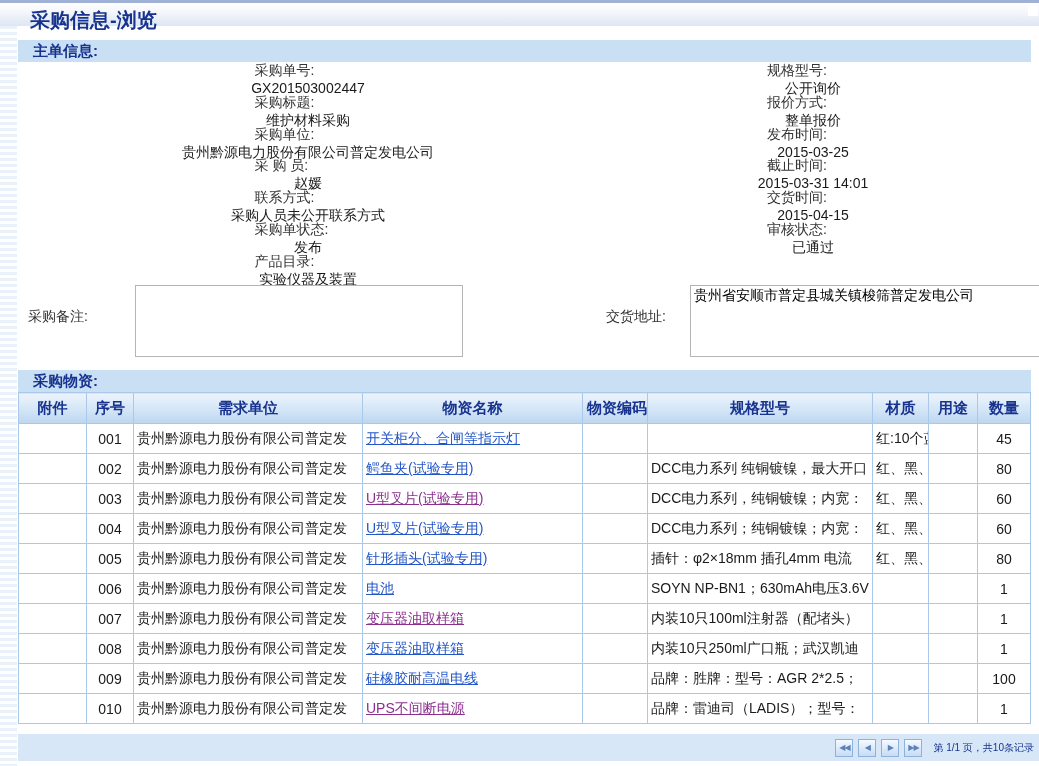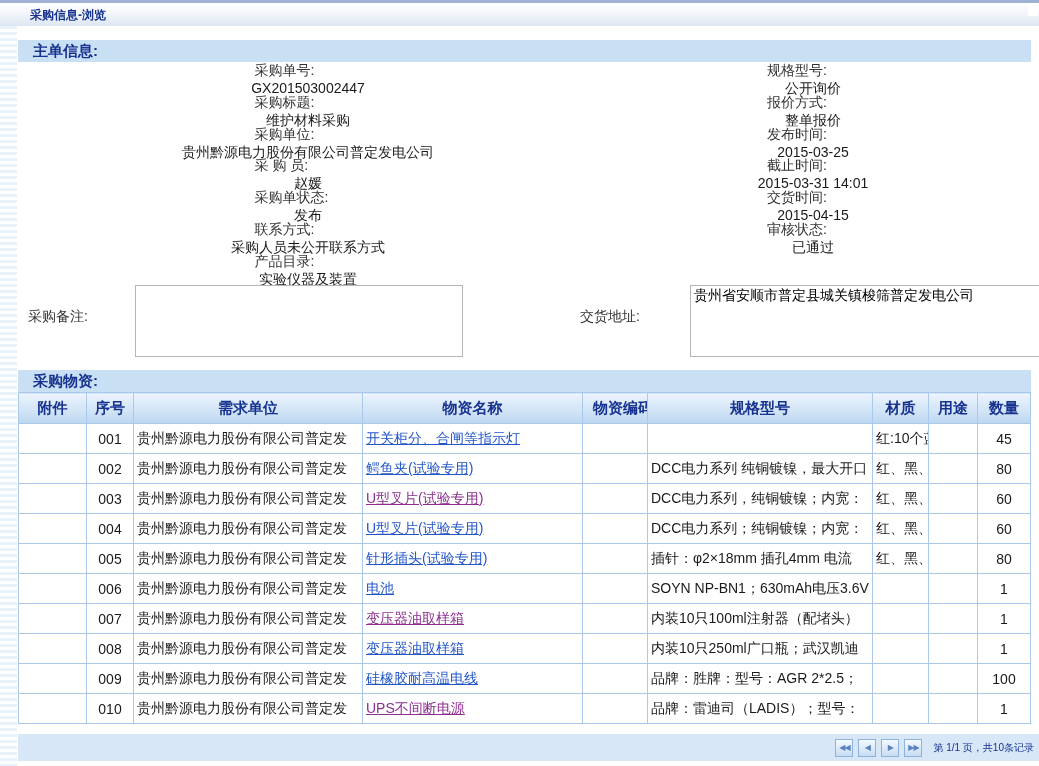--- a/index.html
+++ b/index.html
@@ -8,21 +8,21 @@
     --pager-bg:#d8e7f8;
   }
   *{margin:0;padding:0;box-sizing:border-box;}
   html,body{width:1039px;height:766px;background:#fff;
     font-family:"Liberation Sans","DejaVu Sans",sans-serif;overflow:hidden;}
 
   
   #titlebar{position:absolute;left:0;top:0;width:1039px;height:26px;
     background:linear-gradient(to bottom,#ffffff 0%,#f2f5fa 45%,#dde6f2 100%);
     border-top:3px solid #9fb2d5;}
-  #page-title{position:absolute;left:30px;top:4px;font-size:12px;font-weight:bold;color:var(--navy);}
+  #page-title{position:absolute;left:30px;top:4px;font-size:20px;font-weight:bold;color:var(--navy);}
   #scroll-corner{position:absolute;right:1px;top:3px;width:10px;height:10px;background:#ffffff;}
 
   
   #left-strip{position:absolute;left:0;top:26px;width:17px;height:740px;
     background:repeating-linear-gradient(to bottom,#e9f1fa 0 3px,#ffffff 3px 6px);}
 
   .section-bar{position:absolute;left:18px;width:1013px;height:22px;
     background:var(--section-bg);color:var(--navy);font-size:15px;font-weight:bold;
     line-height:22px;padding-left:15px;}
   #bar-main{top:40px;}
@@ -32,36 +32,36 @@
   .fields{position:absolute;top:62px;}
   #left-fields{left:28px;width:560px;}
   #right-fields{left:598px;width:430px;}
   .frow{height:31.8px;display:flex;align-items:center;font-size:14px;flex-direction:column;}
   #left-fields .flabel{width:107px;color:#333;flex:none;}
   #right-fields .flabel{width:92px;color:#333;flex:none;}
   .fvalue{color:#1a1a1a;white-space:nowrap;}
 
   .ta-label{position:absolute;font-size:14px;color:#333;}
   #remark-label{left:28px;top:308px;}
-  #address-label{left:580px;top:308px;}
+  #address-label{left:606px;top:308px;}
   textarea{position:absolute;border:1px solid #b5b5b5;background:#fff;
     font-family:inherit;font-size:14px;padding:1px 3px;resize:none;outline:none;
     line-height:1.25;}
   #remark-input{left:135px;top:285px;width:328px;height:72px;}
   #address-input{left:690px;top:285px;width:390px;height:72px;}
 
   
   #materials-table{position:absolute;left:18px;top:392px;width:1012px;
     border-collapse:collapse;table-layout:fixed;}
   #materials-table th,#materials-table td{border:1px solid var(--tborder);
     overflow:hidden;white-space:nowrap;}
   #materials-table th{height:31px;font-size:15px;font-weight:bold;color:var(--navy);
     background:linear-gradient(to bottom,#ecf4fc 0%,#d3e5f7 55%,#bdd7f0 100%);
     text-align:center;}
-  #materials-table th.col-code{text-align:left;padding-left:10px;}
+  #materials-table th.col-code{text-align:left;padding-left:4px;}
   #materials-table td{height:30px;font-size:14px;color:#1a1a1a;padding:0 3px;
     background:#fff;}
   tr.odd td{background:var(--stripe);}
   td.c{text-align:center;}
   td.cell-material{padding:0 0 0 1px;}
   a.mat-link{color:var(--link);text-decoration:underline;cursor:pointer;}
   a.mat-link.visited{color:var(--visited);}
 
   
   #pager{position:absolute;left:18px;top:734px;width:1021px;height:27px;
@@ -96,26 +96,26 @@
   </div>
     <div class="frow">
     <span class="flabel">采购单位:</span>
     <span class="fvalue">贵州黔源电力股份有限公司普定发电公司</span>
   </div>
     <div class="frow">
     <span class="flabel">采 购 员:</span>
     <span class="fvalue">赵媛</span>
   </div>
     <div class="frow">
+    <span class="flabel">联系方式:</span>
+    <span class="fvalue">采购人员未公开联系方式</span>
+  </div>
+    <div class="frow">
     <span class="flabel">采购单状态:</span>
     <span class="fvalue">发布</span>
-  </div>
-    <div class="frow">
-    <span class="flabel">联系方式:</span>
-    <span class="fvalue">采购人员未公开联系方式</span>
   </div>
     <div class="frow">
     <span class="flabel">产品目录:</span>
     <span class="fvalue">实验仪器及装置</span>
   </div>
   </div>
 <div id="right-fields" class="fields">
     <div class="frow">
     <span class="flabel">规格型号:</span>
     <span class="fvalue">公开询价</span>

